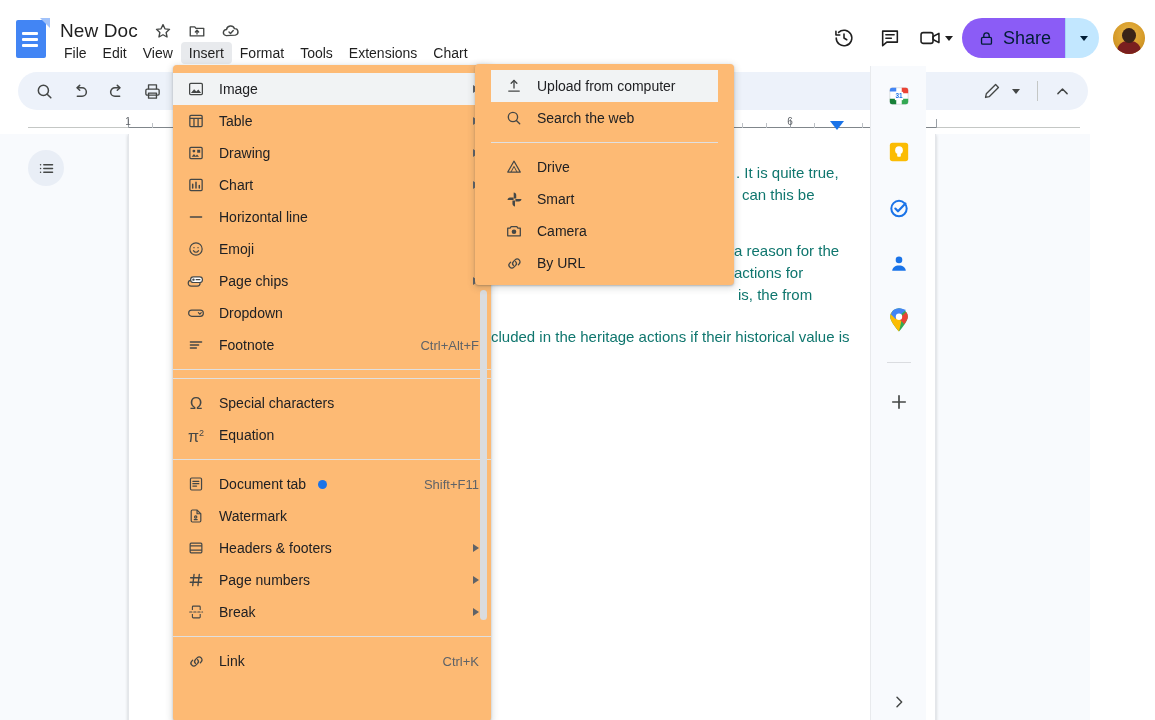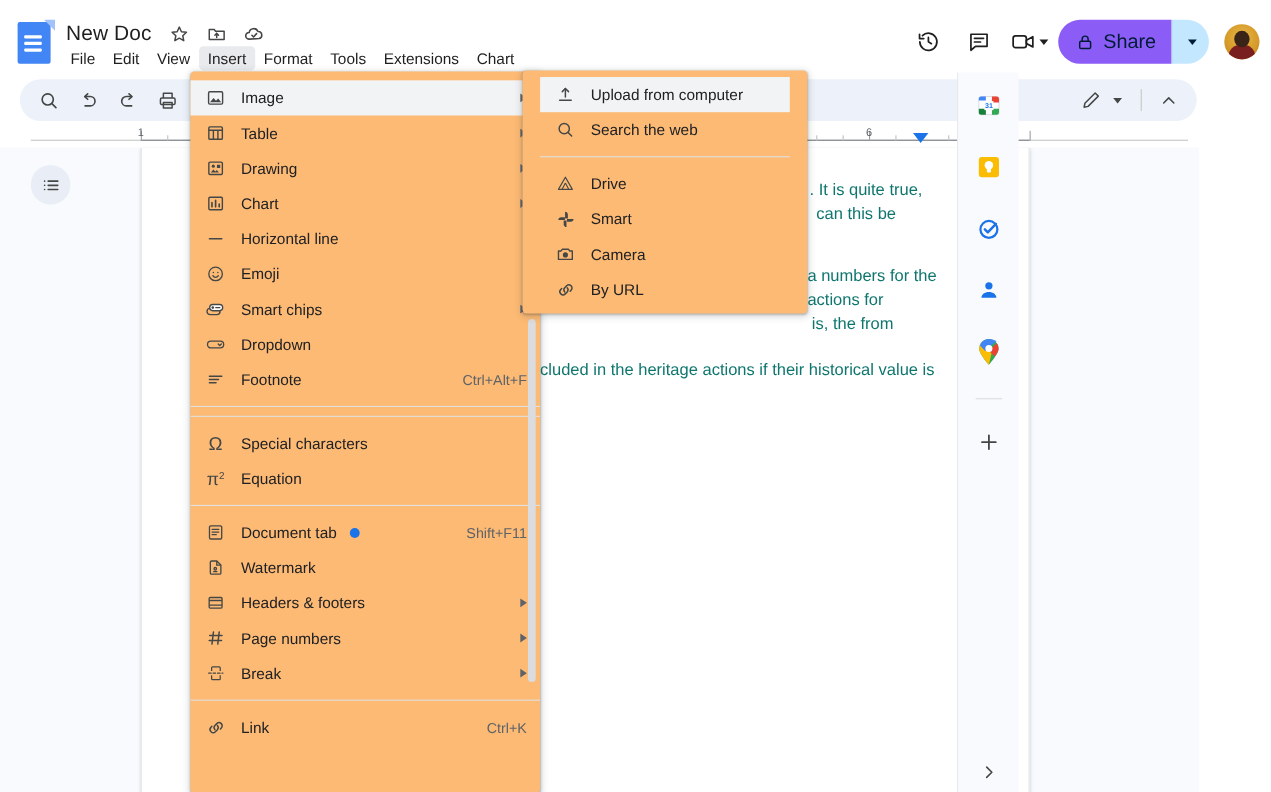--- a/index.html
+++ b/index.html
@@ -345,21 +345,21 @@
     <div class="ruler-num" style="left:790px;">6</div>
     <div class="ruler-num" style="left:887px;">7</div>
 
     <div class="indent-marker" style="left:830px;"></div>
   </div>
 
   <div class="canvas">
     <div class="page">
       <div class="doc-line" style="left:607px;top:30px;">. It is quite true,</div>
       <div class="doc-line" style="left:613px;top:52px;">can this be</div>
-      <div class="doc-line" style="left:605px;top:108px;">a numbers for the</div>
+      <div class="doc-line" style="left:605px;top:108px;">a reason for the</div>
       <div class="doc-line" style="left:605px;top:130px;">actions for</div>
       <div class="doc-line" style="left:609px;top:152px;">is, the from</div>
       <div class="doc-line" style="left:362px;top:194px;">cluded in the heritage actions if their historical value is</div>
     </div>
   </div>
 
   <div class="outline-btn">
     <svg width="19" height="19" viewBox="0 0 24 24" fill="none" stroke="#444746" stroke-width="1.9" stroke-linecap="round">
       <path d="M4.5 7.2h.01M4.5 12h.01M4.5 16.8h.01"></path>
       <path d="M8.6 7.2h11M8.6 12h11M8.6 16.8h11"></path>
@@ -501,21 +501,21 @@
 
     <div class="mrow">
       <span class="mico">
         <svg width="20" height="18" viewBox="0 0 26 24" fill="none" stroke="#444746" stroke-width="1.6">
           <rect x="2.6" y="11.2" width="15.8" height="7.6" rx="3.8"></rect>
           <rect x="5.8" y="6.4" width="15.8" height="7.6" rx="3.8" fill="#fff"></rect>
           <circle cx="9.6" cy="10.2" r="1.6" fill="#444746" stroke="none"></circle>
           <path d="M13.2 10.2h5" stroke-linecap="round"></path>
         </svg>
       </span>
-      <span class="mlabel">Smart chips</span>
+      <span class="mlabel">Page chips</span>
       <span class="marrow"></span>
     </div>
 
     <div class="mrow">
       <span class="mico">
         <svg width="20" height="18" viewBox="0 0 26 24" fill="none" stroke="#444746" stroke-width="1.6">
           <rect x="3.2" y="8.2" width="19.6" height="8.2" rx="4.1"></rect>
           <path d="M16.2 11.6l1.9 2 1.9-2" stroke-linecap="round" stroke-linejoin="round"></path>
         </svg>
       </span>

